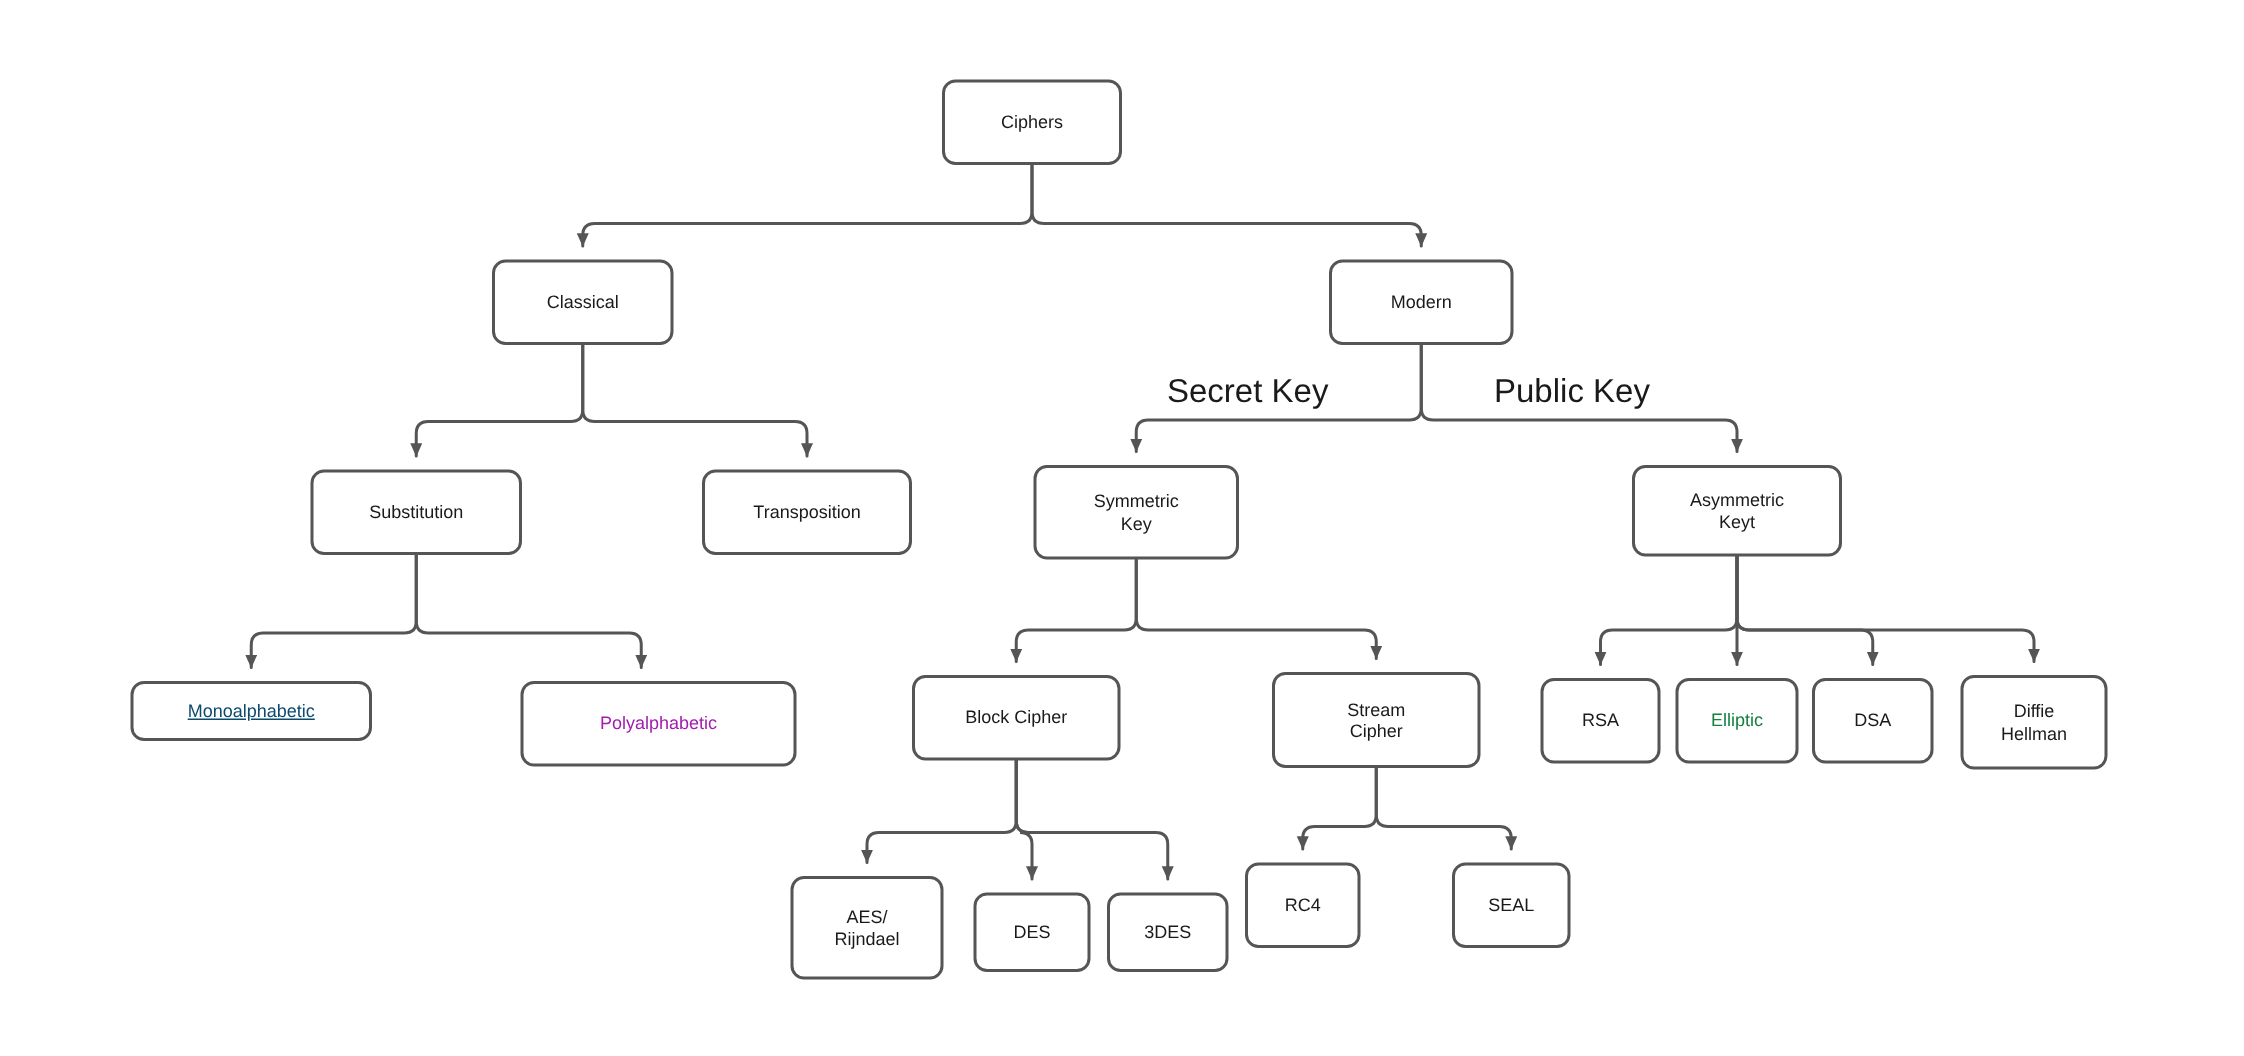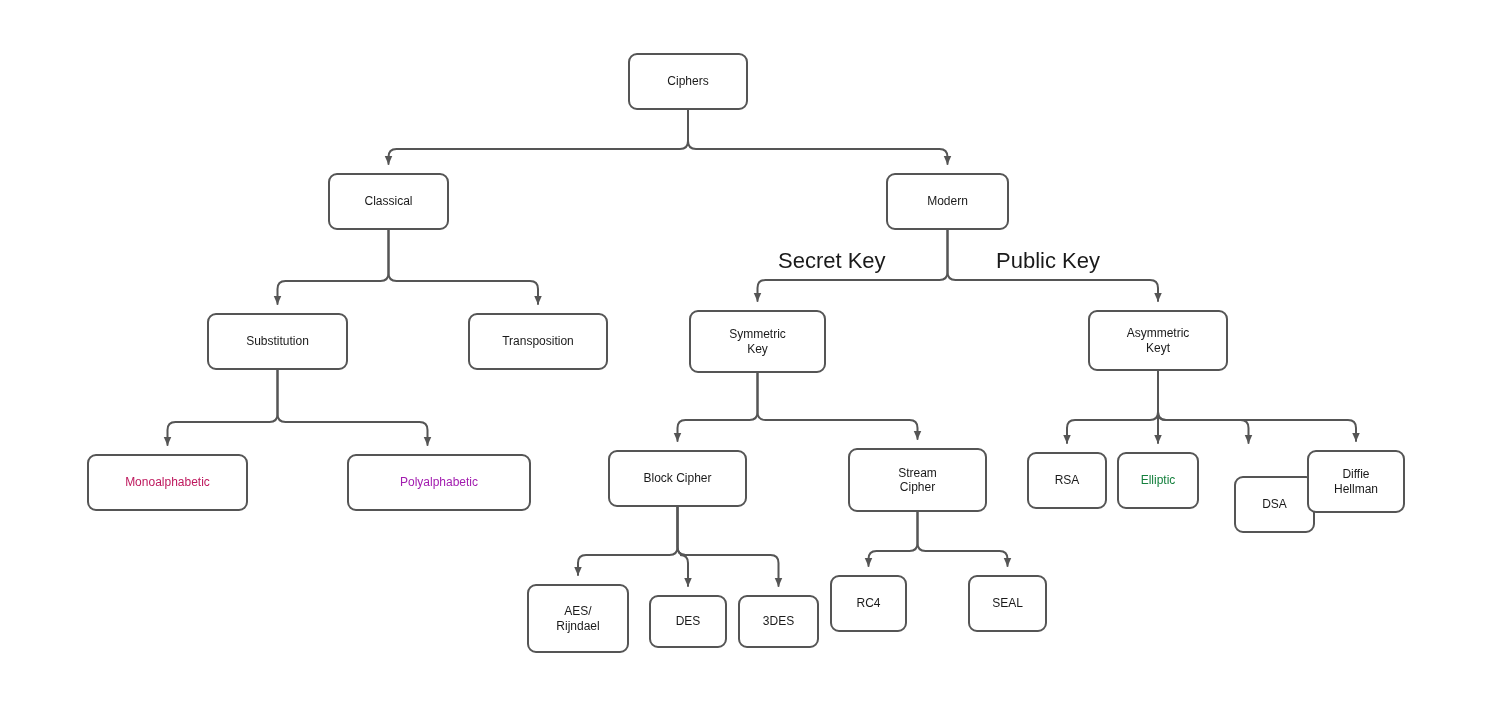--- a/index.html
+++ b/index.html
@@ -82,28 +82,28 @@
     </svg>
 <div class="node-box" style="left: 628px; top: 53px; width: 120px; height: 57px; border-color: rgb(85, 85, 85); background: rgb(255, 255, 255); color: rgb(26, 26, 26);">Ciphers</div>
     <div class="node-box" style="left: 328px; top: 173px; width: 121px; height: 57px; border-color: rgb(85, 85, 85); background: rgb(255, 255, 255); color: rgb(26, 26, 26);">Classical</div>
     <div class="node-box" style="left: 886px; top: 173px; width: 123px; height: 57px; border-color: rgb(85, 85, 85); background: rgb(255, 255, 255); color: rgb(26, 26, 26);">Modern</div>
     <div class="node-box" style="left: 207px; top: 313px; width: 141px; height: 57px; border-color: rgb(85, 85, 85); background: rgb(255, 255, 255); color: rgb(26, 26, 26);">Substitution</div>
     <div class="node-box" style="left: 468px; top: 313px; width: 140px; height: 57px; border-color: rgb(85, 85, 85); background: rgb(255, 255, 255); color: rgb(26, 26, 26);">Transposition</div>
     <div class="node-box" style="left: 689px; top: 310px; width: 137px; height: 63px; border-color: rgb(85, 85, 85); background: rgb(255, 255, 255); color: rgb(26, 26, 26);">Symmetric
 Key</div>
     <div class="node-box" style="left: 1088px; top: 310px; width: 140px; height: 61px; border-color: rgb(85, 85, 85); background: rgb(255, 255, 255); color: rgb(26, 26, 26);">Asymmetric
 Keyt</div>
-    <div class="node-box" style="left: 87px; top: 454px; width: 161px; height: 57px; border-color: rgb(85, 85, 85); background: rgb(255, 255, 255); color: #be185d;">Monoalphabetic</div>
+    <div class="node-box" style="left: 87px; top: 454px; width: 161px; height: 40px; border-color: rgb(85, 85, 85); background: rgb(255, 255, 255); color: #0c4a6e; text-decoration: underline;">Monoalphabetic</div>
     <div class="node-box" style="left: 347px; top: 454px; width: 184px; height: 57px; border-color: rgb(85, 85, 85); background: rgb(255, 255, 255); color: #a21caf;">Polyalphabetic</div>
     <div class="node-box" style="left: 608px; top: 450px; width: 139px; height: 57px; border-color: rgb(85, 85, 85); background: rgb(255, 255, 255); color: rgb(26, 26, 26);">Block Cipher</div>
     <div class="node-box" style="left: 848px; top: 448px; width: 139px; height: 64px; border-color: rgb(85, 85, 85); background: rgb(255, 255, 255); color: rgb(26, 26, 26);">Stream
 Cipher</div>
     <div class="node-box" style="left: 1027px; top: 452px; width: 80px; height: 57px; border-color: rgb(85, 85, 85); background: rgb(255, 255, 255); color: rgb(26, 26, 26);">RSA</div>
     <div class="node-box" style="left: 1117px; top: 452px; width: 82px; height: 57px; border-color: rgb(85, 85, 85); background: rgb(255, 255, 255); color: #15803d;">Elliptic</div>
-    <div class="node-box" style="left: 1208px; top: 476px; width: 81px; height: 57px; border-color: rgb(85, 85, 85); background: rgb(255, 255, 255); color: rgb(26, 26, 26); margin-left: 26px;">DSA</div>
+    <div class="node-box" style="left: 1208px; top: 452px; width: 81px; height: 57px; border-color: rgb(85, 85, 85); background: rgb(255, 255, 255); color: rgb(26, 26, 26);">DSA</div>
     <div class="node-box" style="left: 1307px; top: 450px; width: 98px; height: 63px; border-color: rgb(85, 85, 85); background: rgb(255, 255, 255); color: rgb(26, 26, 26);">Diffie
 Hellman</div>
     <div class="node-box" style="left: 527px; top: 584px; width: 102px; height: 69px; border-color: rgb(85, 85, 85); background: rgb(255, 255, 255); color: rgb(26, 26, 26);">AES/
 Rijndael</div>
     <div class="node-box" style="left: 649px; top: 595px; width: 78px; height: 53px; border-color: rgb(85, 85, 85); background: rgb(255, 255, 255); color: rgb(26, 26, 26);">DES</div>
     <div class="node-box" style="left: 738px; top: 595px; width: 81px; height: 53px; border-color: rgb(85, 85, 85); background: rgb(255, 255, 255); color: rgb(26, 26, 26);">3DES</div>
     <div class="node-box" style="left: 830px; top: 575px; width: 77px; height: 57px; border-color: rgb(85, 85, 85); background: rgb(255, 255, 255); color: rgb(26, 26, 26);">RC4</div>
     <div class="node-box" style="left: 968px; top: 575px; width: 79px; height: 57px; border-color: rgb(85, 85, 85); background: rgb(255, 255, 255); color: rgb(26, 26, 26);">SEAL</div>
     <div class="edge-label" style="left: 775px; top: 250px; color: rgb(26, 26, 26);">Secret Key</div>
     <div class="edge-label" style="left: 993px; top: 250px; color: rgb(26, 26, 26);">Public Key</div>

